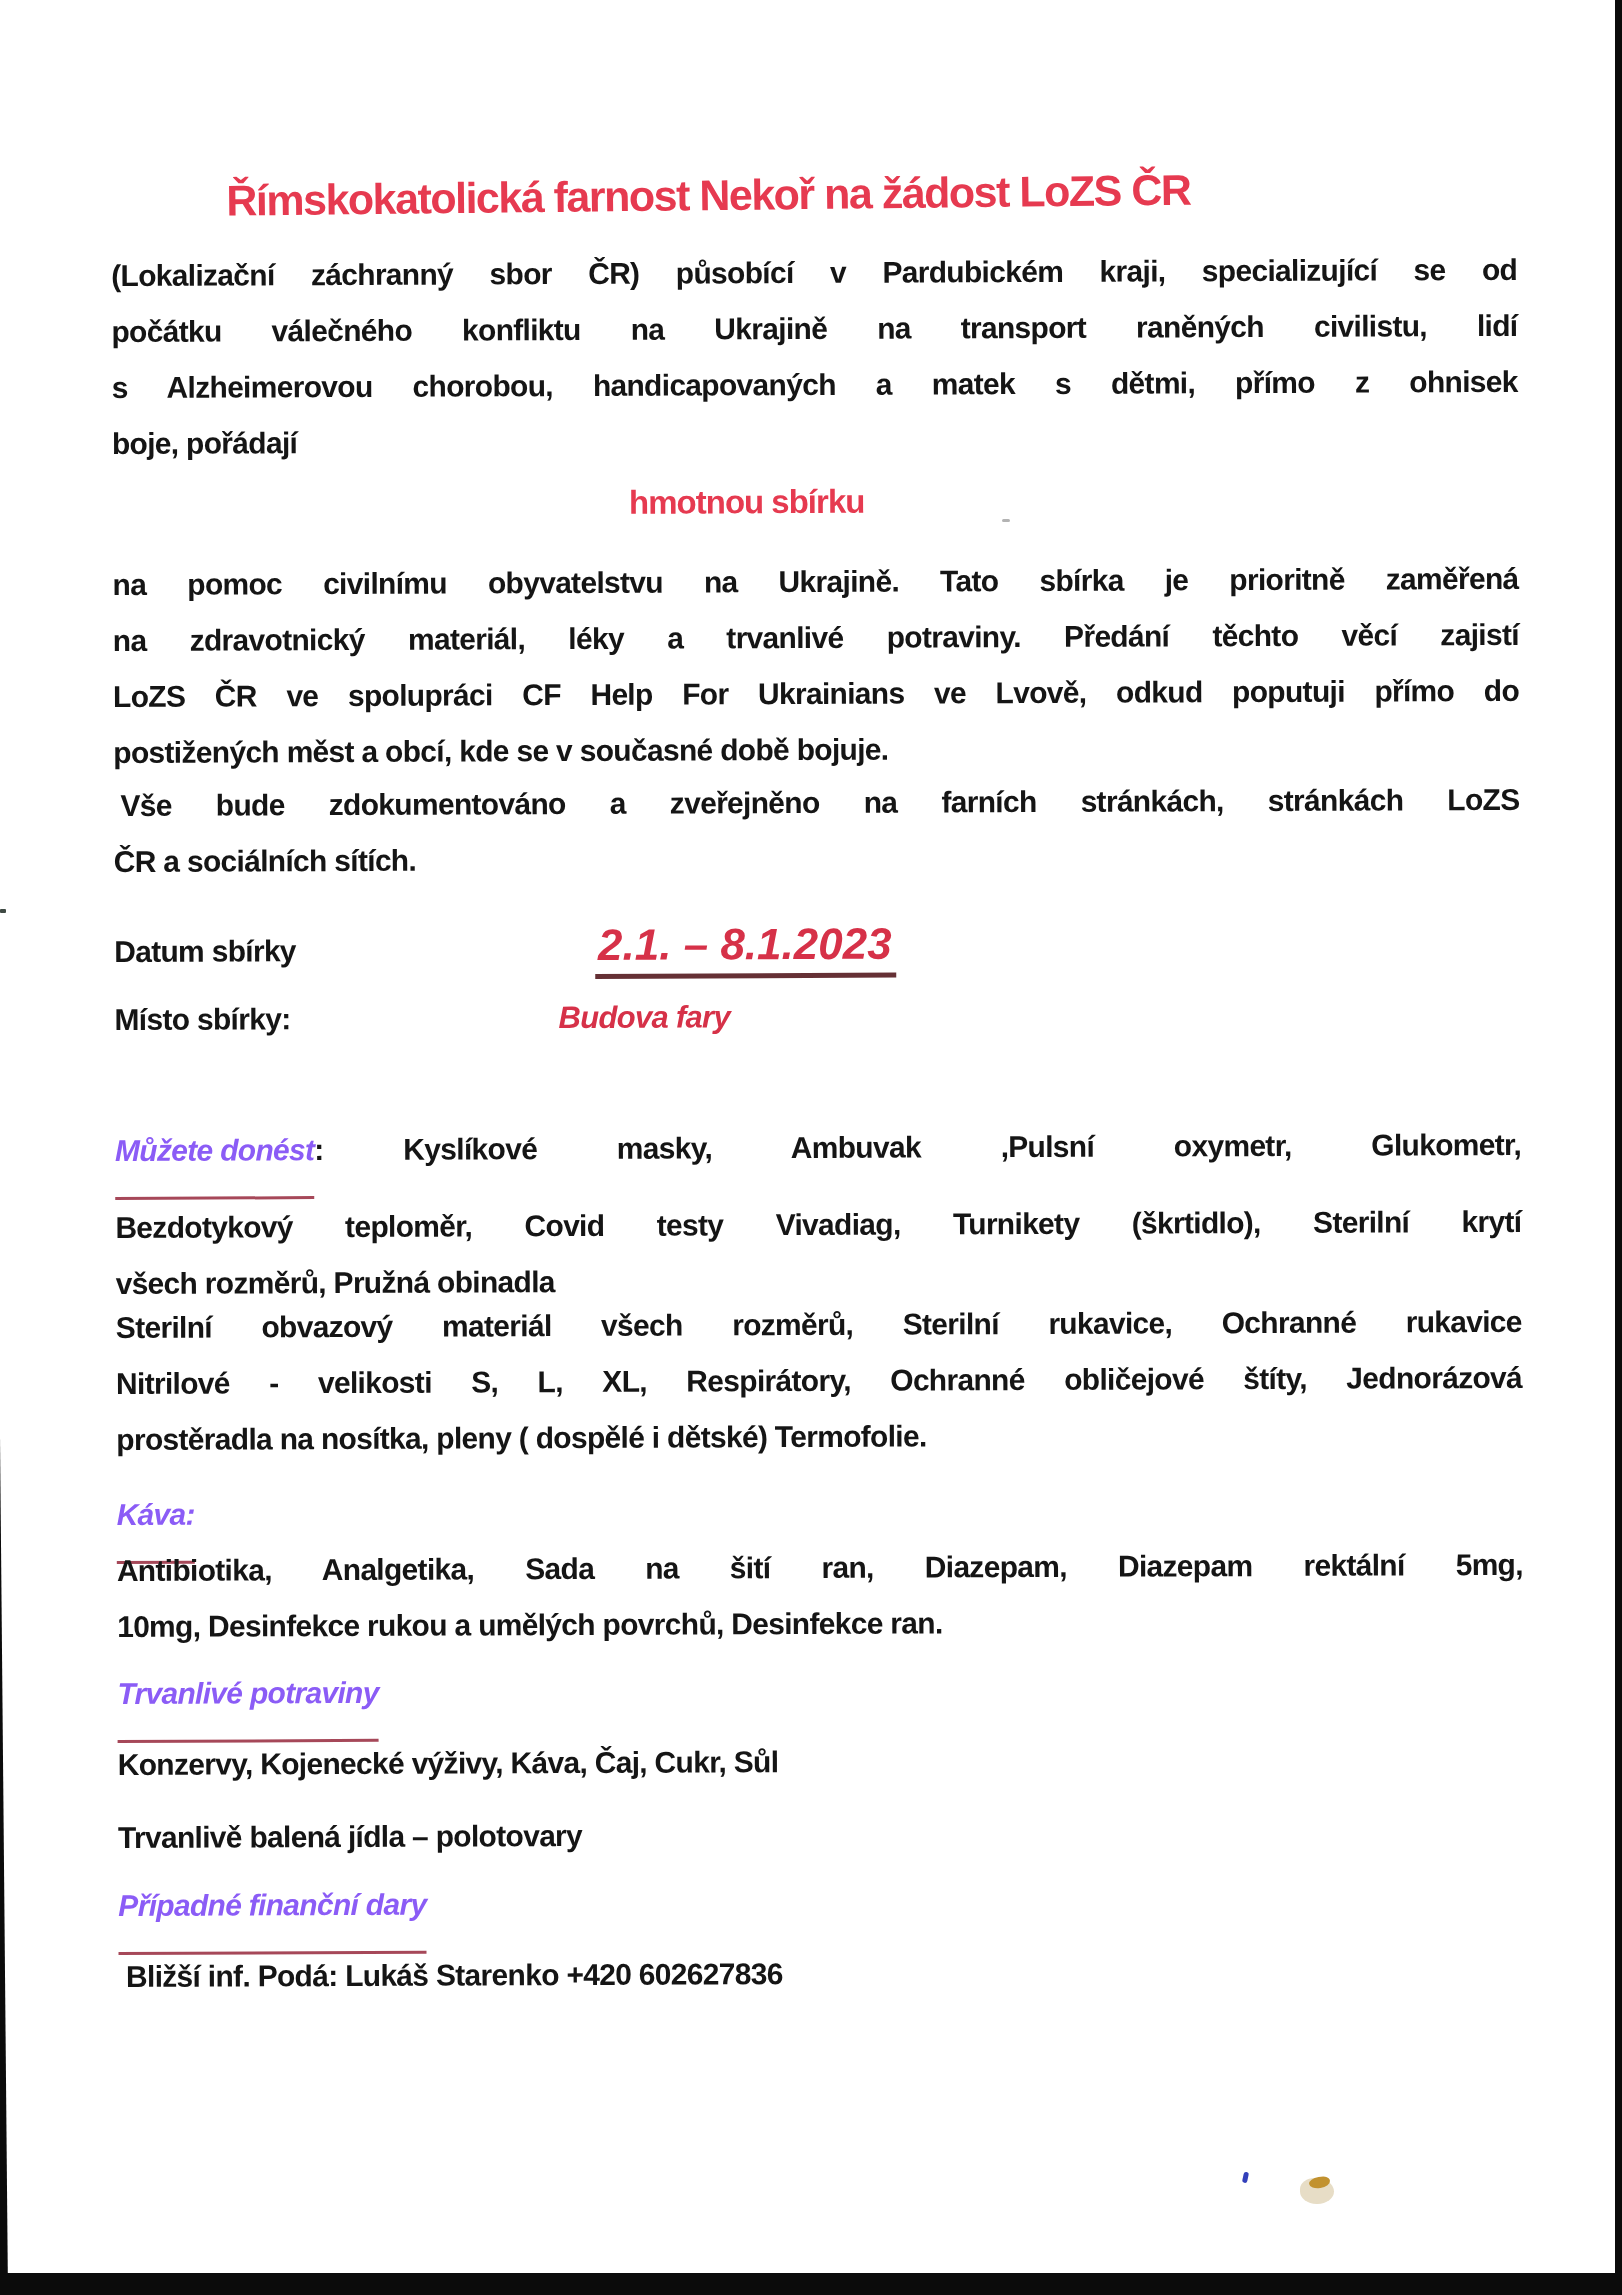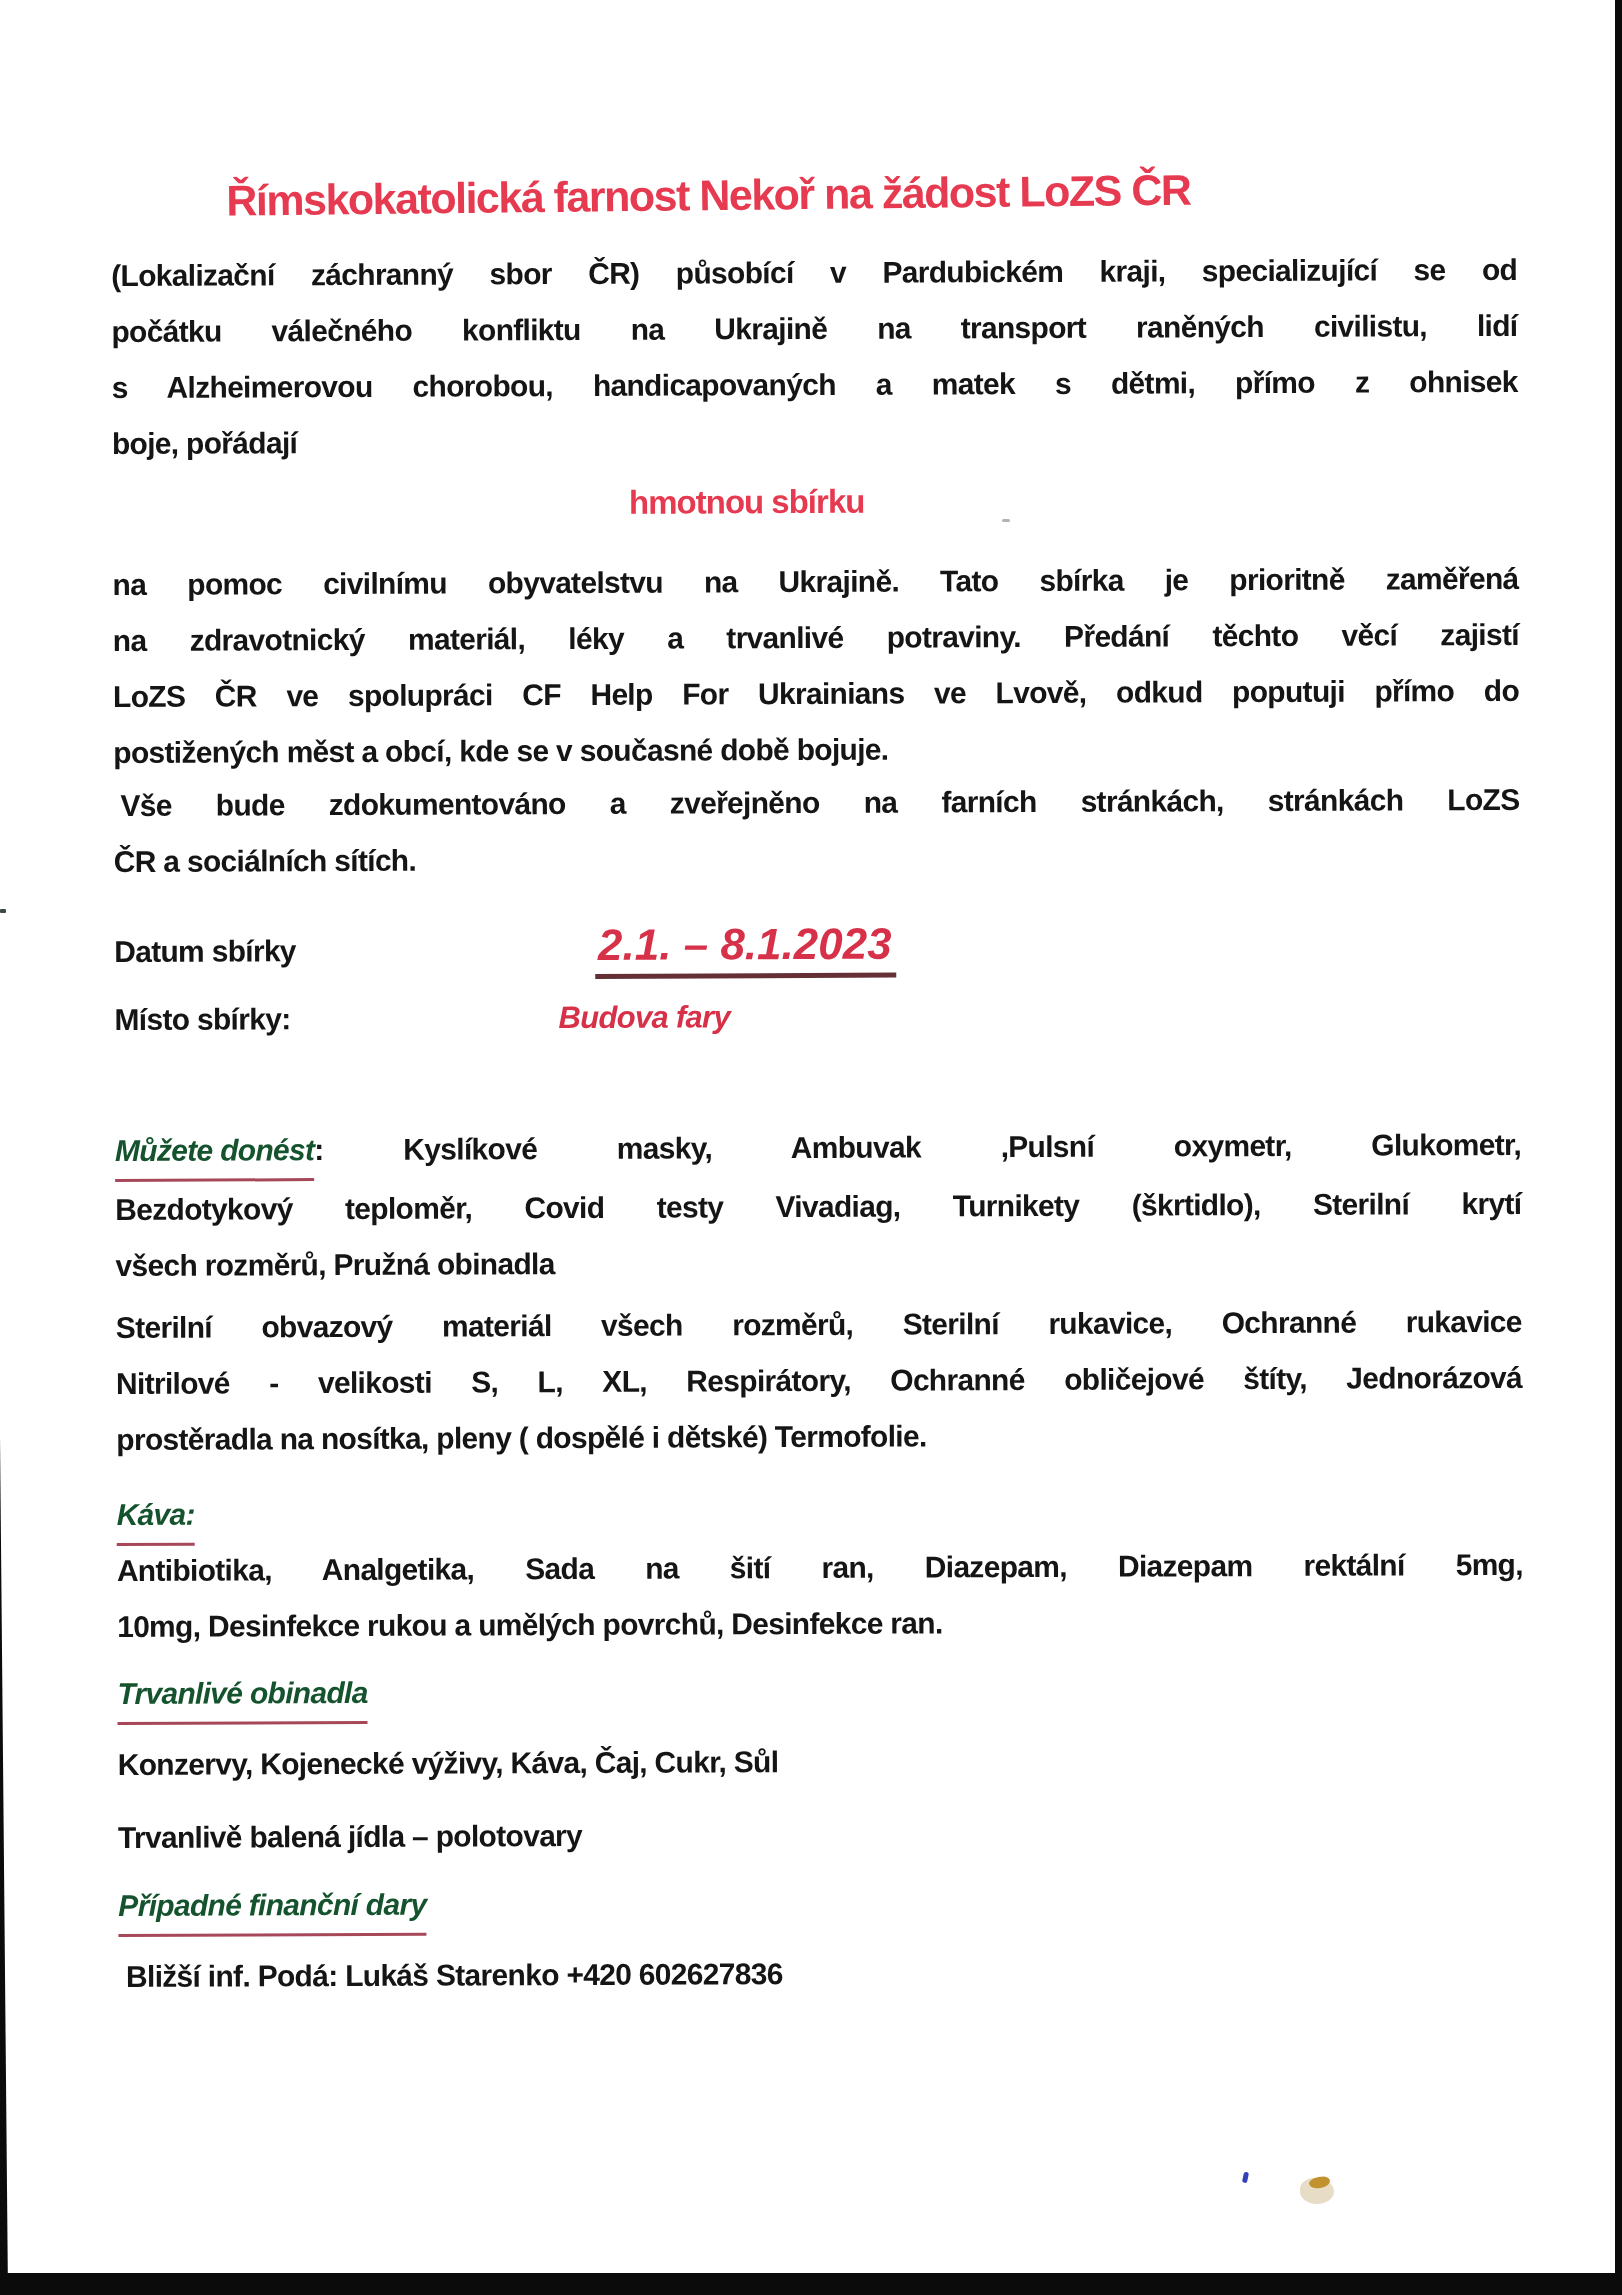--- a/index.html
+++ b/index.html
@@ -28,22 +28,22 @@
   .row{position:absolute;font-size:30px;letter-spacing:-0.7px;white-space:nowrap;}
   .row-label{display:inline-block;color:#151515;}
   .date-label-w{width:481px;}
   .place-label-w{width:444px;}
   .date-value{
     color:#d63148;font-style:italic;font-size:44px;letter-spacing:0;
     display:inline-block;padding:0 4.9px 3.9px 2.9px;border-bottom:5.4px solid rgba(88,30,36,0.92);
   }
   .place-value{color:#d63148;font-style:italic;font-size:31px;display:inline-block;text-align:center;}
   .subhead{
-    color:#14532d;font-style:italic;display:inline-block;
-    padding-bottom:0;border-bottom:3.9px solid rgba(150,40,60,0.85);
+    color:#8b5cf6;font-style:italic;display:inline-block;
+    padding-bottom:18px;border-bottom:3.9px solid rgba(150,40,60,0.85);
   }
   .colon-black{color:#151515;}
   .contact-line{padding-left:7.4px;}
   .indent1{text-indent:6.9px;}
 
   
   .right-stripe{position:absolute;top:0;right:0;width:8.3px;height:2295px;background:#0b0b0b;}
   .bottom-stripe{position:absolute;left:0;bottom:0;width:1623px;height:21.6px;background:#0b0b0b;}
   .left-wedge{
     position:absolute;left:0;top:1436px;width:7.8px;height:837px;background:#0b0b0b;
@@ -106,21 +106,21 @@
   <div class="para" style="top:1487px;">
     <span class="subhead">Káva:</span>
   </div>
 
   <div class="para" style="top:1543px;">
     <div class="jl">Antibiotika, Analgetika, Sada na šití ran, Diazepam, Diazepam rektální 5mg,</div>
     <div class="ll">10mg, Desinfekce rukou a umělých povrchů, Desinfekce ran.</div>
   </div>
 
   <div class="para" style="top:1666px;">
-    <span class="subhead">Trvanlivé obinadla</span>
+    <span class="subhead">Trvanlivé potraviny</span>
   </div>
 
   <div class="para ll" style="top:1737px;">Konzervy, Kojenecké výživy, Káva, Čaj, Cukr, Sůl</div>
 
   <div class="para ll" style="top:1810px;">Trvanlivě balená jídla – polotovary</div>
 
   <div class="para" style="top:1878px;">
     <span class="subhead">Případné finanční dary</span>
   </div>
 

